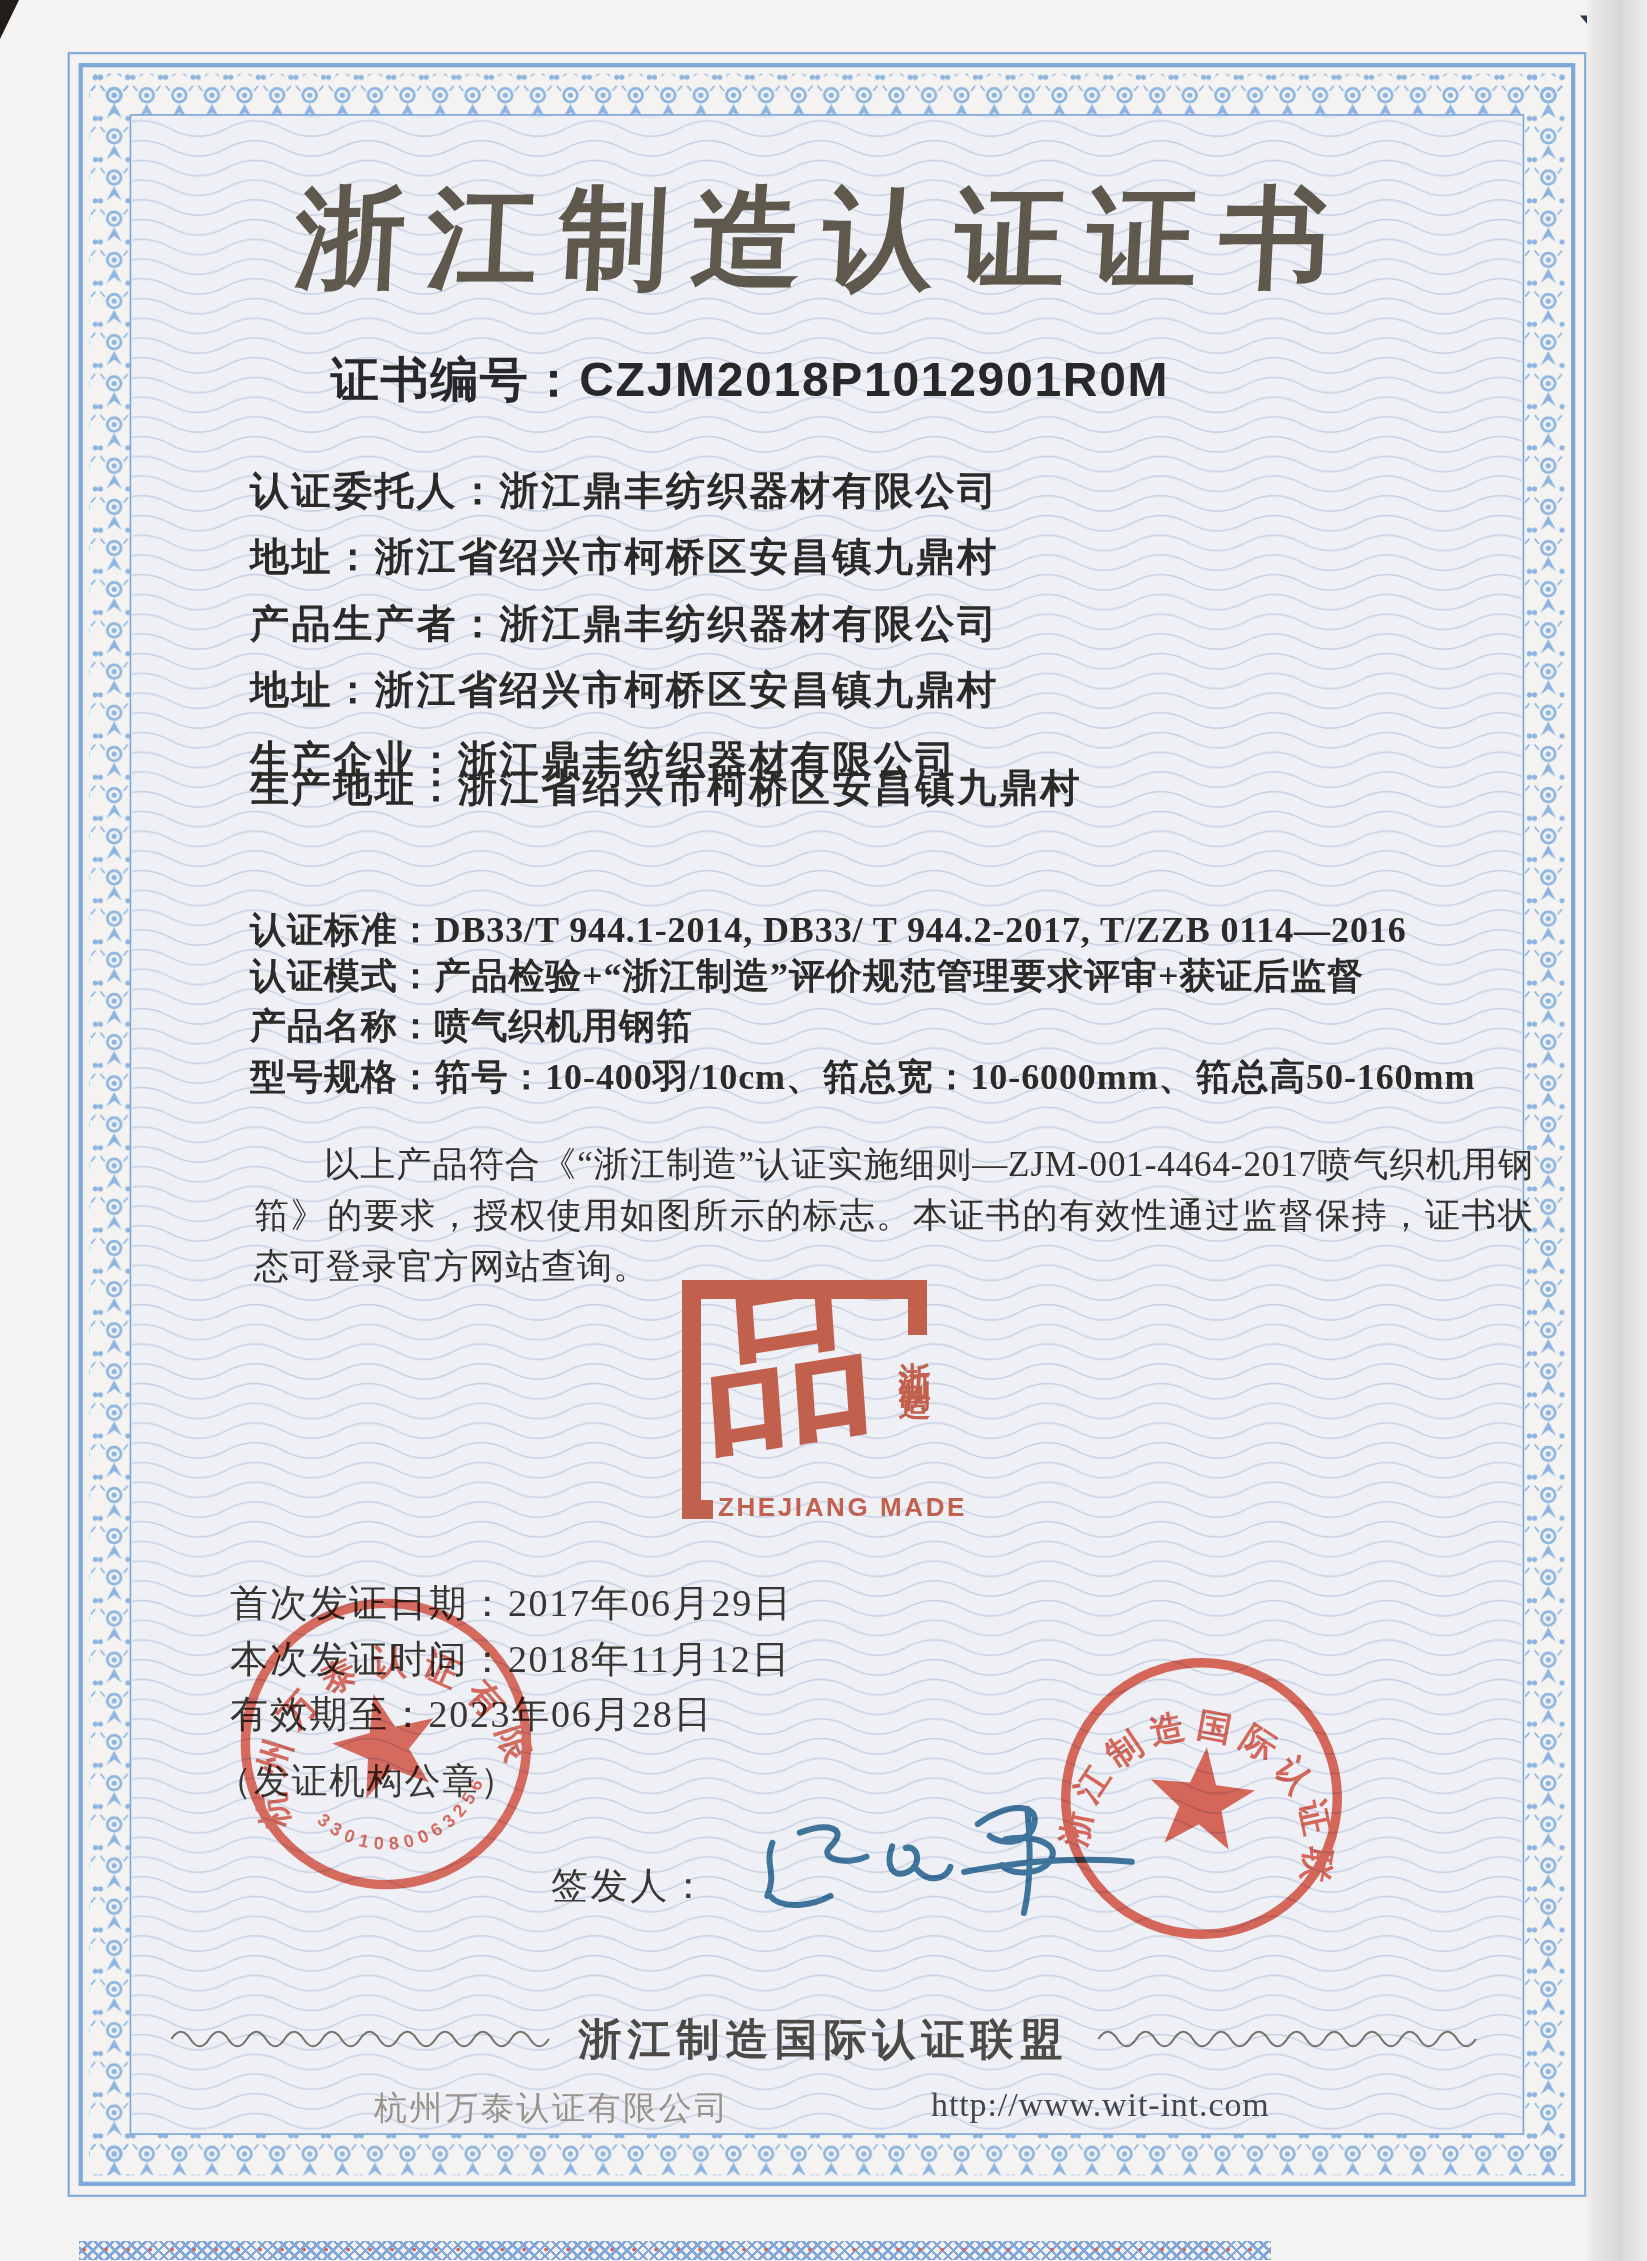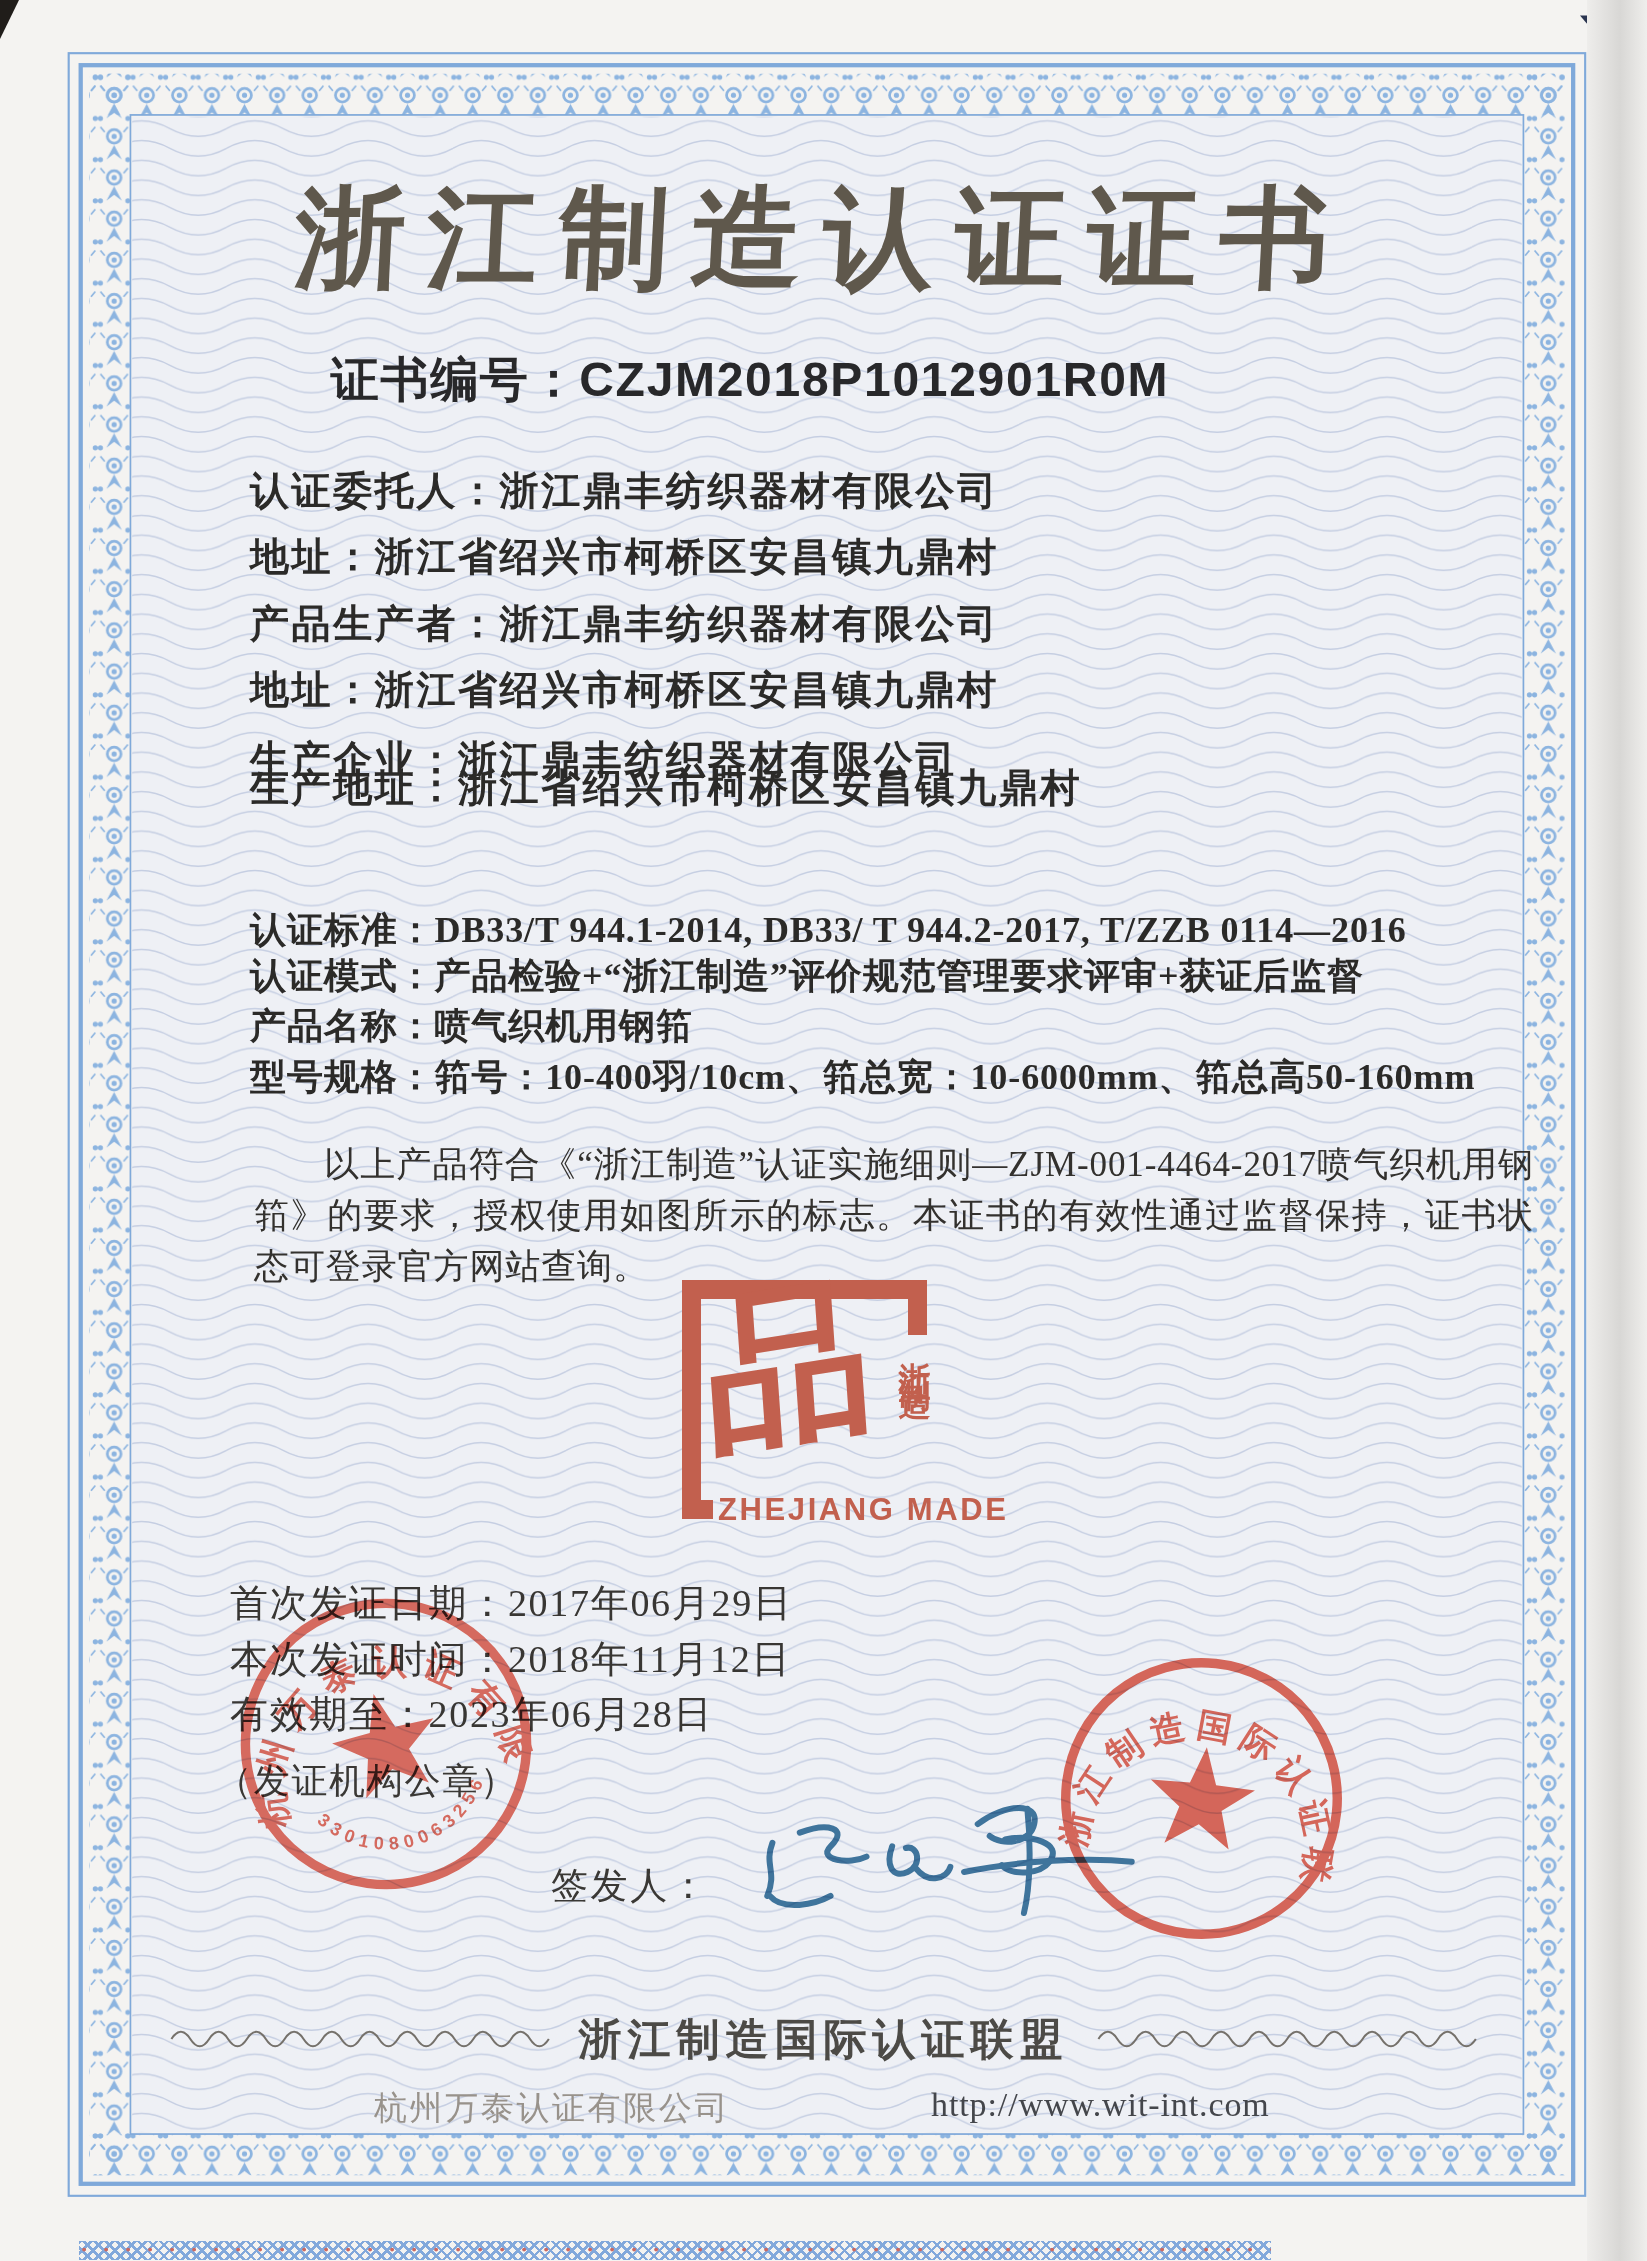--- a/index.html
+++ b/index.html
@@ -51,21 +51,21 @@
   .logo .pin{
     position:absolute;left:22px;top:1.7px;font-size:168px;color:#c2604e;
     font-weight:bold;transform:rotate(-9deg) skewX(-5deg);line-height:1;
   }
   .logo .vert{
     position:absolute;left:211px;top:57px;height:180px;
     writing-mode:vertical-rl;font-size:32px;font-weight:bold;color:#c2604e;
     letter-spacing:8.6px;font-family:"Liberation Sans", sans-serif;
   }
   .logo .cap{
-    position:absolute;left:36px;top:212px;font-size:31px;font-weight:bold;
+    position:absolute;left:36px;top:212px;font-size:26px;font-weight:bold;
     color:#c2604e;letter-spacing:2.6px;font-family:"Liberation Sans", sans-serif;white-space:nowrap;
   }
   
   .alliance{
     left:0;top:2011px;width:1647px;text-align:center;
     font-size:43px;font-weight:bold;color:#4c4a46;letter-spacing:6px;
   }
   .issuer{left:374px;top:2086px;font-size:33px;color:#98928b;letter-spacing:2.6px;}
   .website{left:931px;top:2086px;font-size:34px;color:#44464b;letter-spacing:0.9px;}
   .stamp{mix-blend-mode:multiply;}

